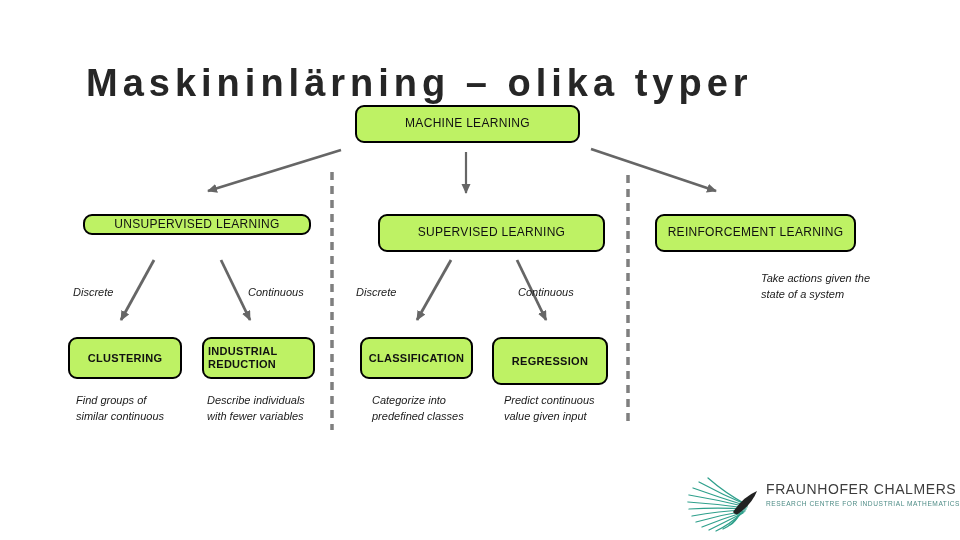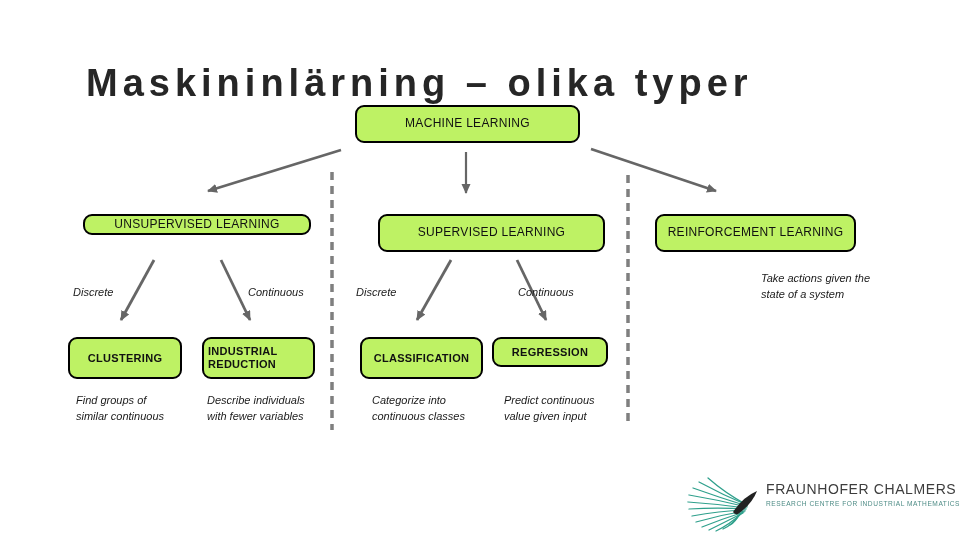--- a/index.html
+++ b/index.html
@@ -79,26 +79,26 @@
   <div class="node" style="left:363px;top:214px;width:227px;height:38px;margin-left:15px;">SUPERVISED LEARNING</div>
   <div class="node" style="left:655px;top:214px;width:201px;height:38px;">REINFORCEMENT LEARNING</div>
 
   <div class="edge-label" style="left:73px;top:286px;">Discrete</div>
   <div class="edge-label" style="left:248px;top:286px;">Continuous</div>
   <div class="edge-label" style="left:356px;top:286px;">Discrete</div>
   <div class="edge-label" style="left:518px;top:286px;">Continuous</div>
 
   <div class="node leaf" style="left:68px;top:337px;width:114px;height:42px;">CLUSTERING</div>
   <div class="node leaf" style="left:202px;top:337px;width:113px;height:42px;">INDUSTRIAL REDUCTION</div>
-  <div class="node leaf" style="left:360px;top:337px;width:123px;height:42px;">CLASSIFICATION</div>
-  <div class="node leaf" style="left:492px;top:337px;width:116px;height:30px;">REGRESSION</div>
+  <div class="node leaf" style="left:360px;top:337px;width:113px;height:42px;">CLASSIFICATION</div>
+  <div class="node leaf" style="left:492px;top:337px;width:116px;height:48px;">REGRESSION</div>
 
   <div class="caption" style="left:76px;top:393px;width:100px;">Find groups of similar continuous</div>
   <div class="caption" style="left:207px;top:393px;width:115px;">Describe individuals with fewer variables</div>
-  <div class="caption" style="left:372px;top:393px;width:105px;">Categorize into continuous classes</div>
+  <div class="caption" style="left:372px;top:393px;width:105px;">Categorize into predefined classes</div>
   <div class="caption" style="left:504px;top:393px;width:105px;">Predict continuous value given input</div>
   <div class="caption" style="left:725px;top:271px;width:122px;margin-left:36px;">Take actions given the state of a system</div>
 
   <div class="logo">
     <svg class="logo-fan" viewBox="0 0 75 65" aria-hidden="true">
       <g stroke="#2fa08c" stroke-width="1.25" fill="none" stroke-linecap="round">
         <path d="M62,30 Q40,18 23,3"></path>
         <path d="M62,30 Q38,20 14,7"></path>
         <path d="M62,31 Q36,23 8,13"></path>
         <path d="M62,32 Q34,25 4,20"></path>

